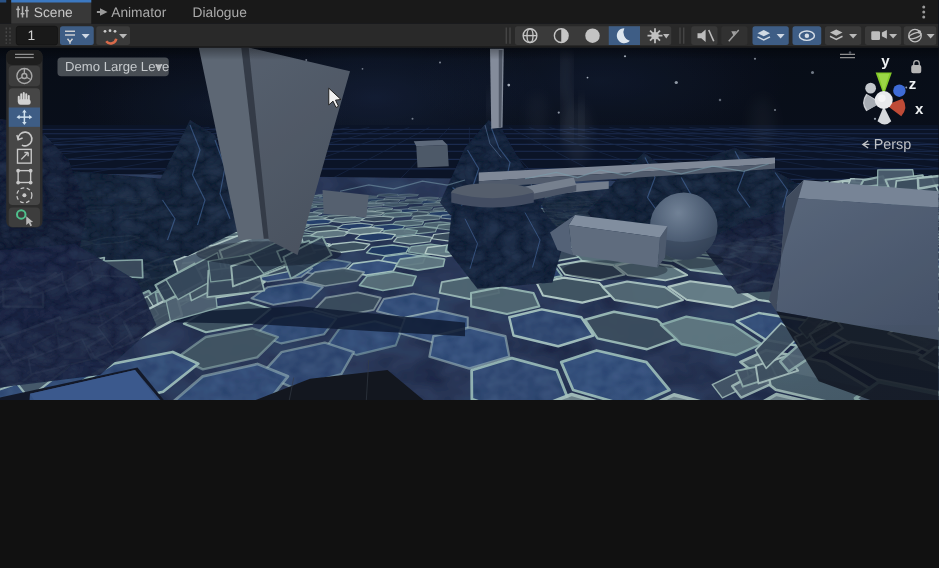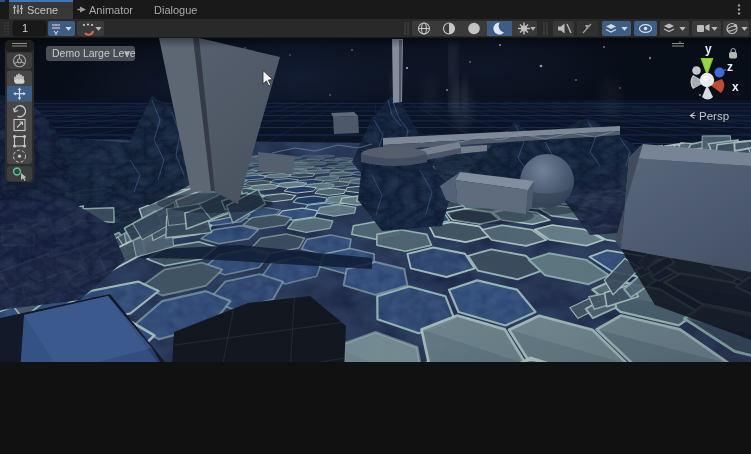--- a/index.html
+++ b/index.html
@@ -1,15 +1,15 @@
 <!DOCTYPE html>
 <html><head><meta charset="utf-8">
 <style>
   html,body{margin:0;padding:0;background:#111;}
-  #app{position:relative;width:751px;height:362px;overflow:hidden;font-family:"Liberation Sans",sans-serif;background:#0d1322;}
+  #app{position:relative;width:751px;height:320px;overflow:hidden;font-family:"Liberation Sans",sans-serif;background:#0d1322;}
 </style></head>
 <body>
 <div id="app">
 <svg width="751" height="454" viewBox="0 0 751 454" style="position:absolute;left:0;top:0">
 <defs>
   <linearGradient id="sky" x1="0" y1="0" x2="0" y2="1">
     <stop offset="0" stop-color="#080b14"></stop>
           <stop offset="0.55" stop-color="#0c1220"></stop>
           <stop offset="1" stop-color="#111a2f"></stop>
   </linearGradient>

